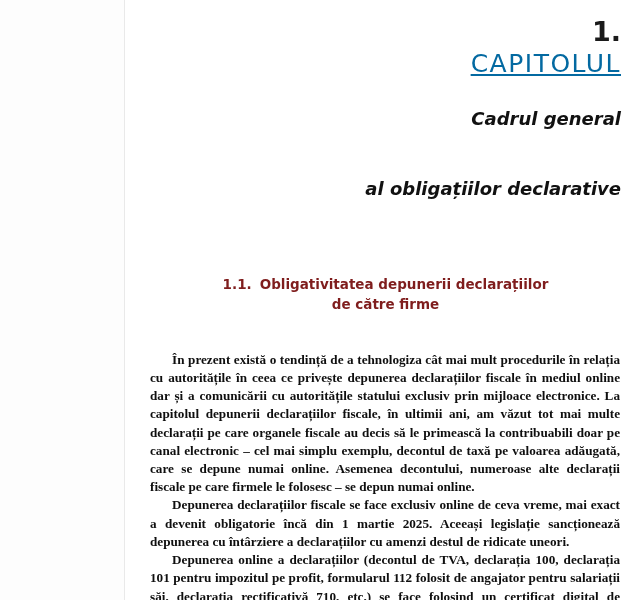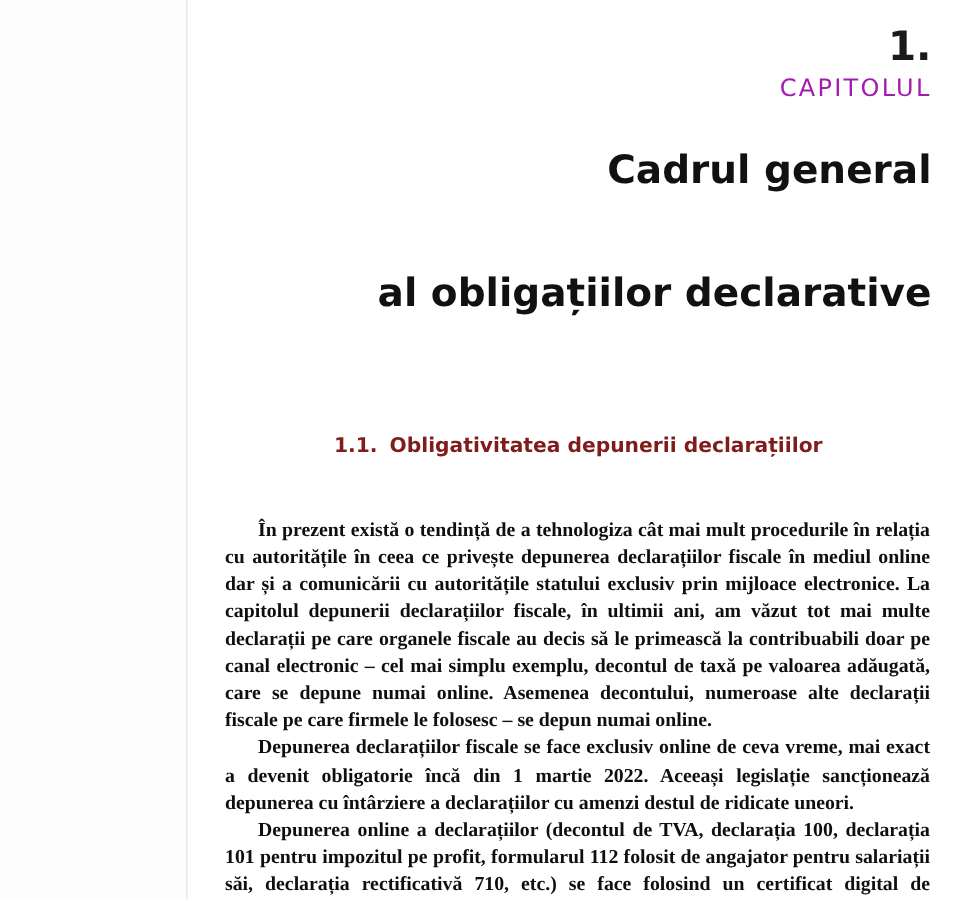--- a/index.html
+++ b/index.html
@@ -45,35 +45,37 @@
     font-family: "DejaVu Sans", sans-serif;
   }
   .chapter-number {
     font-size: 27px;
     font-weight: bold;
     color: #1a1a1a;
     line-height: 1.0;
     letter-spacing: 0px;
   }
   .chapter-word {
-    font-size: 16px;
+    font-size: 25px;
     font-weight: normal;
-    color: #a21caf;
+    color: #0369a1;
     letter-spacing: 1.5px;
     margin-top: 4px;
+    text-decoration: underline;
   }
   .chapter-title {
     text-align: right;
     padding-right: 16px;
     margin-top: 28px;
     font-family: "DejaVu Sans", sans-serif;
-    font-size: 26px;
+    font-size: 18px;
     font-weight: bold;
     color: #111111;
     line-height: 1.45;
+    font-style: italic;
   }
   .chapter-title .l2 {
     display: block;
     margin-top: 44px;
   }
   .section-head {
     margin-top: 72px;
     padding-right: 16px;
     padding-left: 26px;
     text-align: center;
@@ -118,22 +120,23 @@
       <div class="chapter-word">CAPITOLUL</div>
     </div>
 
     <div class="chapter-title">
       <span class="l1">Cadrul general</span>
       <span class="l2">al obligațiilor declarative</span>
     </div>
 
     <div class="section-head">
       <span class="num">1.1.</span><span>Obligativitatea depunerii declarațiilor</span>
+      <div>de către firme</div>
     </div>
 
     <div class="body-text">
       <p>În prezent există o tendință de a tehnologiza cât mai mult procedurile în relația cu autoritățile în ceea ce privește depunerea declarațiilor fiscale în mediul online dar și a comunicării cu autoritățile statului exclusiv prin mijloace electronice. La capitolul depunerii declarațiilor fiscale, în ultimii ani, am văzut tot mai multe declarații pe care organele fiscale au decis să le primească la contribuabili doar pe canal electronic – cel mai simplu exemplu, decontul de taxă pe valoarea adăugată, care se depune numai online. Asemenea decontului, numeroase alte declarații fiscale pe care firmele le folosesc – se depun numai online.</p>
-      <p>Depunerea declarațiilor fiscale se face exclusiv online de ceva vreme, mai exact a devenit obligatorie încă din 1 martie 2022. Aceeași legislație sancționează depunerea cu întârziere a declarațiilor cu amenzi destul de ridicate uneori.</p>
+      <p>Depunerea declarațiilor fiscale se face exclusiv online de ceva vreme, mai exact a devenit obligatorie încă din 1 martie 2025. Aceeași legislație sancționează depunerea cu întârziere a declarațiilor cu amenzi destul de ridicate uneori.</p>
       <p>Depunerea online a declarațiilor (decontul de TVA, declarația 100, declarația 101 pentru impozitul pe profit, formularul 112 folosit de angajator pentru salariații săi, declarația rectificativă 710, etc.) se face folosind un certificat digital de semnătură electronică, prin e-guvernare.ro. Alte tipuri de declarații se depun în secțiunea dedicată de pe site-ul Fiscului.</p>
     </div>
 
   </div>
 </div>
 
 </body></html>

